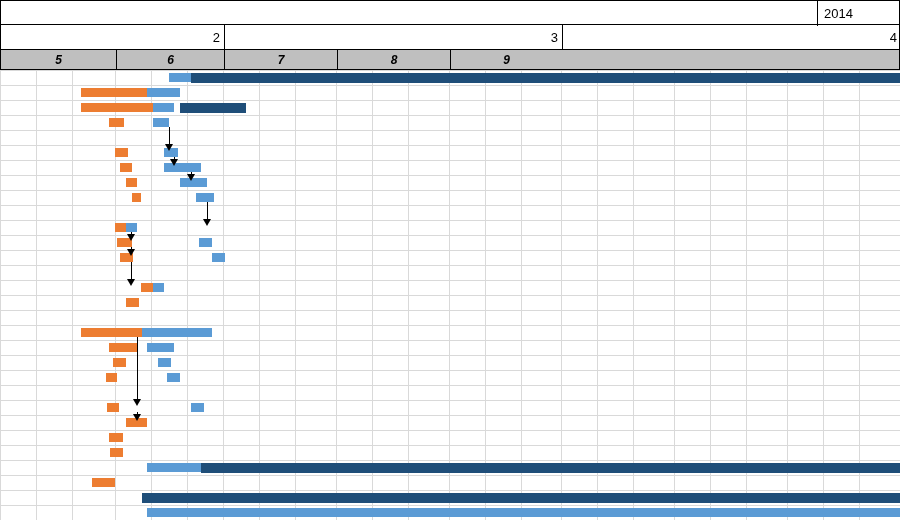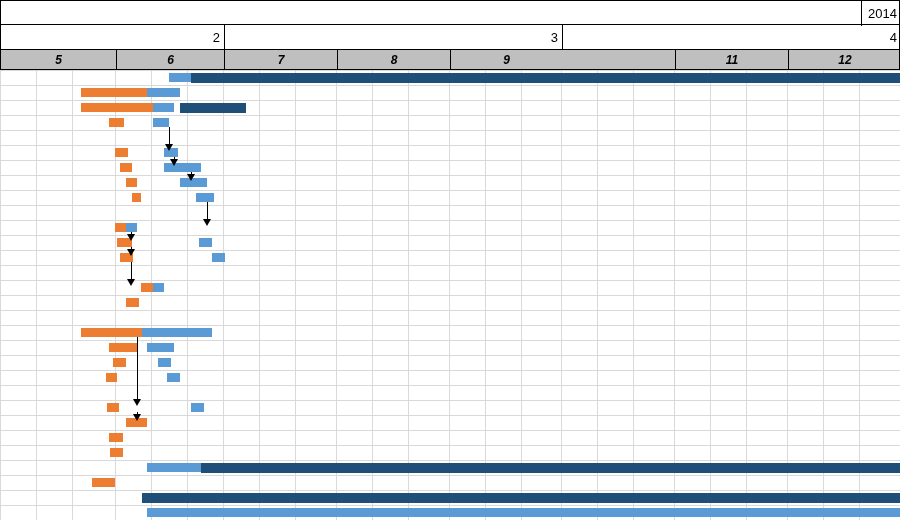--- a/index.html
+++ b/index.html
@@ -32,35 +32,33 @@
   
   .arrow-line{position:absolute;width:0;border-left:1.5px solid #000;}
   .arrow-head{position:absolute;width:0;height:0;border-left:4px solid transparent;border-right:4px solid transparent;border-top:7px solid #000;}
 </style>
 </head>
 <body>
 <div id="stage">
 
 <div class="hdr-row hdr-year" id="hdr-year">
       <div class="cell" style="left: 0px; width: 860px;"></div>
-      <div class="cell" style="left: 860px; width: 40px;">2014</div>
+      <div class="cell" style="left: 816px; width: 40px;">2014</div>
     </div>
 <div class="hdr-row hdr-q" id="hdr-q">
       <div class="cell" style="left: 0px; width: 223px;">2</div>
       <div class="cell" style="left: 223px; width: 338px;">3</div>
       <div class="cell" style="left: 561px; width: 339px;">4</div>
     </div>
 <div class="hdr-row hdr-m" id="hdr-m">
       <div class="cell" style="left: 0px; width: 115px;">5</div>
       <div class="cell" style="left: 115px; width: 108px;">6</div>
       <div class="cell" style="left: 223px; width: 113px;">7</div>
       <div class="cell" style="left: 336px; width: 113px;">8</div>
       <div class="cell" style="left: 449px; width: 112px;">9</div>
-      <div class="cell" style="left: 674px; width: 113px;">11</div>
-      <div class="cell" style="left: 787px; width: 113px;">12</div>
     </div>
 
 <div id="grid">
       <div class="vline" style="left: 0px;"></div>
       <div class="vline" style="left: 36px;"></div>
       <div class="vline" style="left: 72px;"></div>
       <div class="vline" style="left: 115px;"></div>
       <div class="vline" style="left: 151px;"></div>
       <div class="vline" style="left: 187px;"></div>
       <div class="vline" style="left: 223px;"></div>

